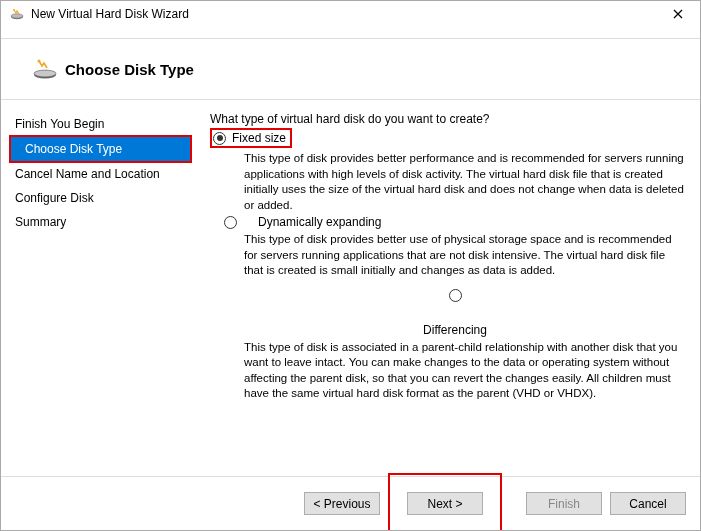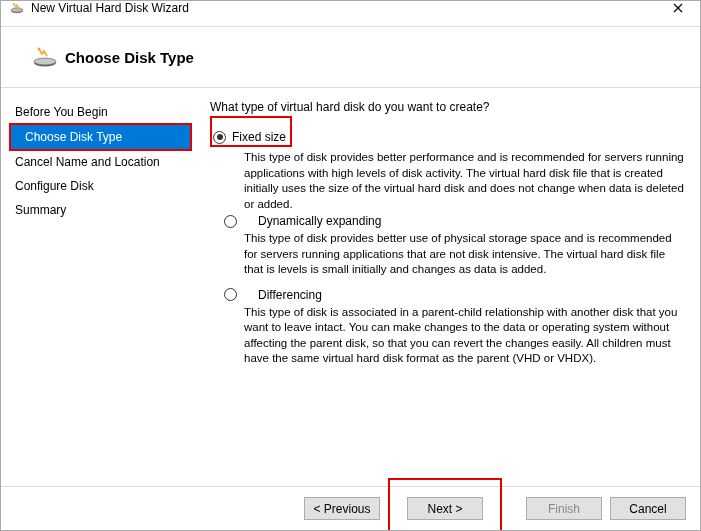--- a/index.html
+++ b/index.html
@@ -10,21 +10,21 @@
     width: 701px;
     height: 531px;
     border: 1px solid #aaa;
     display: flex;
     flex-direction: column;
     color: #000;
   }
   .titlebar {
     display: flex;
     align-items: center;
-    height: 26px;
+    height: 38px;
     padding: 0 0 12px 8px;
     border-bottom: 1px solid #ddd;
   }
   .titlebar .icon { width: 16px; height: 16px; margin-right: 6px; display:flex; align-items:center; justify-content:center;}
   .titlebar .title { flex: 1; font-size: 12px; }
   .titlebar .close { width: 45px; height: 30px; display:flex; align-items:center; justify-content:center; font-size:14px; }
 
   .header {
     display: flex;
     align-items: center;
@@ -72,26 +72,26 @@
   .radio.checked::after {
     content:""; width:6px; height:6px; border-radius:50%; background:#333;
   }
   .option-label { font-size: 12px; }
   .option-desc {
     font-size: 11.5px;
     color: #000;
     padding: 3px 0 0 34px;
     line-height: 1.35;
   }
-  .hl-red { border: 2px solid #e30000; padding: 12px 4px 1px 1px; display:inline-flex; align-items:center; gap:6px;text-align:center;}
+  .hl-red { border: 2px solid #e30000; padding: 1px 4px 1px 1px; display:inline-flex; align-items:center; gap:6px;text-align:center;}
   .opt1-wrap { margin-bottom:2px; }
 
   .footer {
     border-top: 1px solid #ddd;
-    height: 44px;
+    height: 54px;
     display:flex;
     align-items:center;
     justify-content:flex-end;
     gap: 8px;
     padding-right: 14px;
   }
   .btn {
     min-width: 76px;
     height: 23px;
     font-size: 12px;
@@ -133,21 +133,21 @@
       <ellipse cx="14" cy="16.5" rx="11" ry="3.4" fill="#c8c8c8" stroke="#555" stroke-width="0.6"></ellipse>
       <path d="M8 4 l3 5 l2 -3 l3 5" stroke="#f5a623" stroke-width="1.6" fill="none"></path>
       <circle cx="8" cy="4" r="1.5" fill="#f5a623"></circle>
     </svg>
   </div>
   <h1>Choose Disk Type</h1>
 </div>
 
 <div class="body">
   <div class="sidebar">
-    <div class="sidebar-item"><span>Before You Begin</span></div>
+    <div class="sidebar-item"><span>Finish You Begin</span></div>
     <div class="sidebar-highlight">
       <div class="sidebar-item selected"><span>Choose Disk Type</span></div>
     </div>
     <div class="sidebar-item"><span>Cancel Name and Location</span></div>
     <div class="sidebar-item"><span>Configure Disk</span></div>
     <div class="sidebar-item"><span>Summary</span></div>
   </div>
 
   <div class="main">
     <div class="question">What type of virtual hard disk do you want to create?</div>
@@ -158,25 +158,25 @@
         <span class="option-label">Fixed size</span>
       </span>
       <div class="option-desc">This type of disk provides better performance and is recommended for servers running applications with high levels of disk activity. The virtual hard disk file that is created initially uses the size of the virtual hard disk and does not change when data is deleted or added.</div>
     </div>
 
     <div class="option">
       <div class="option-head" style="padding-left:14px;">
         <span class="radio"></span>
         <span class="option-label">Dynamically expanding</span>
       </div>
-      <div class="option-desc">This type of disk provides better use of physical storage space and is recommended for servers running applications that are not disk intensive. The virtual hard disk file that is levels is small initially and changes as data is added.</div>
+      <div class="option-desc">This type of disk provides better use of physical storage space and is recommended for servers running applications that are not disk intensive. The virtual hard disk file that is created is small initially and changes as data is added.</div>
     </div>
 
     <div class="option">
-      <div class="option-head" style="padding-left:14px;">
+      <div class="option-head" style="padding-left:14px;flex-direction:column;">
         <span class="radio"></span>
         <span class="option-label">Differencing</span>
       </div>
       <div class="option-desc">This type of disk is associated in a parent-child relationship with another disk that you want to leave intact. You can make changes to the data or operating system without affecting the parent disk, so that you can revert the changes easily. All children must have the same virtual hard disk format as the parent (VHD or VHDX).</div>
     </div>
   </div>
 </div>
 
 <div class="footer">
   <div class="btn">

